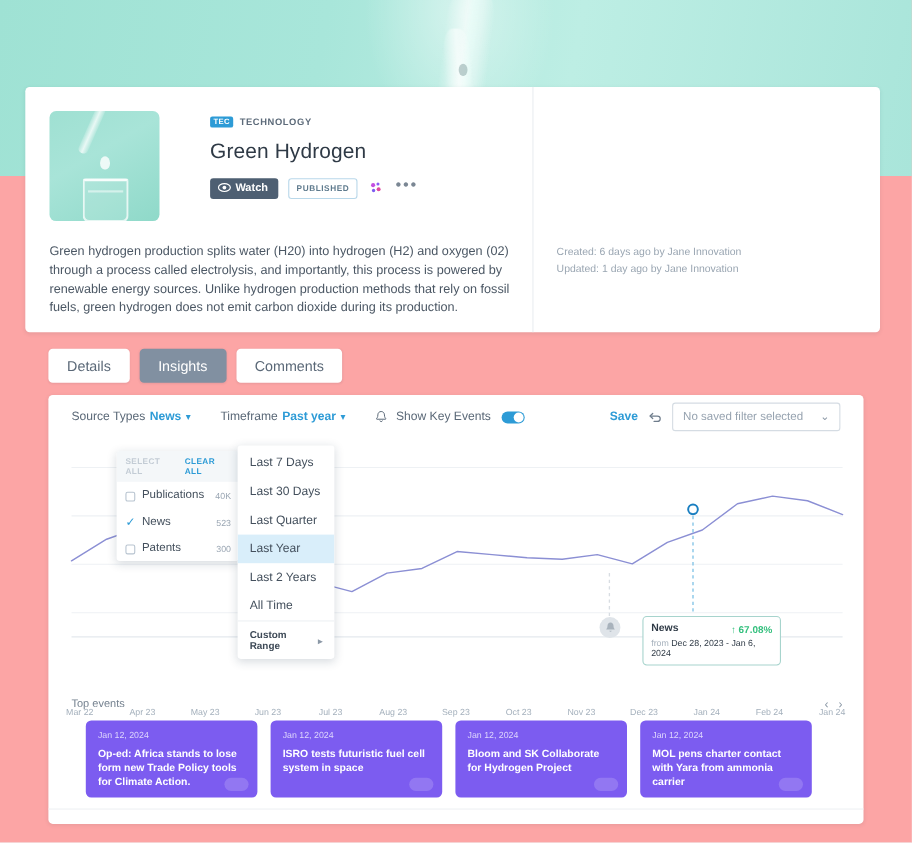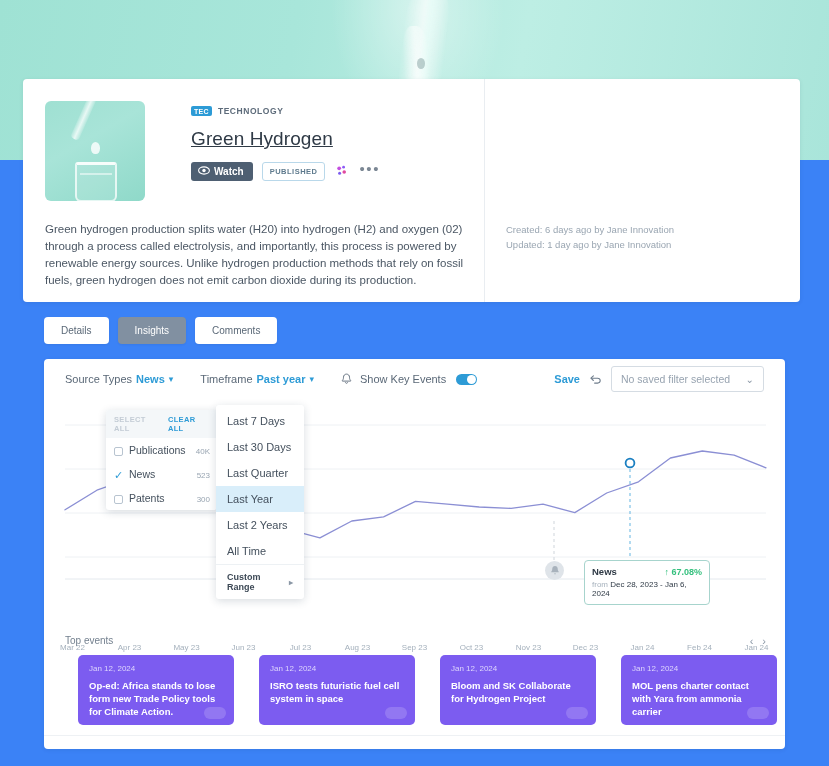--- a/index.html
+++ b/index.html
@@ -5,21 +5,21 @@
   * { box-sizing: border-box; margin: 0; padding: 0; }
   html, body {
     width: 829px; height: 766px;
     font-family: "Liberation Sans", sans-serif;
     background: #f2f4f6;
     overflow: hidden;
   }
   #page {
     position: relative;
     width: 829px; height: 766px;
-    background: #3b82f6;
+    background: #fca5a5;
   }
 
   
   .banner {
     position: absolute; top: 0; left: 0;
     width: 829px; height: 160px;
     background:
       radial-gradient(ellipse 140px 200px at 418px 10px, rgba(255,255,255,.45) 0%, rgba(255,255,255,0) 62%),
       linear-gradient(100deg, #9fe2d4 0%, #a8e6da 35%, #bdeee4 62%, #a9e5da 100%);
     overflow: hidden;
@@ -98,21 +98,20 @@
     background: #2d9bd6; color: #fff;
     font-size: 7px; font-weight: bold; letter-spacing: .3px;
     padding: 1.5px 3px; border-radius: 2px; line-height: 1;
   }
   .cat-label {
     color: #5d6b7a; font-size: 8.5px; font-weight: bold; letter-spacing: .55px;
   }
   .title {
     margin-top: 10px; font-size: 19px; color: #2f3a46; font-weight: normal;
     letter-spacing: .1px;
-    text-decoration: underline;
   }
   .badge-row { margin-top: 12px; display: flex; align-items: center; gap: 9px; }
   .watch-btn {
     background: #4e5f72; color: #fff; border-radius: 3px;
     font-size: 10px; font-weight: bold;
     padding: 4px 9px 4px 7px; display: flex; gap: 4px;
     cursor: pointer;
   }
   .eye-svg { display:block; }
   .pub-badge {
@@ -133,21 +132,21 @@
   .meta {
     position: absolute; left: 21px; top: 144px;
     font-size: 9.5px; line-height: 13px; color: #9aa6b2;
   }
   .meta div + div { margin-top: 2px; }
 
   
   .tabs { position: absolute; left: 44px; top: 317px; display: flex; gap: 9px; }
   .tab {
     background: #fff; color: #5a6877;
-    border-radius: 4px; font-size: 10px;
+    border-radius: 4px; font-size: 13px;
     padding: 8px 17px; cursor: pointer;
     box-shadow: 0 1px 2px rgba(20,40,60,.08);
   }
   .tab.active { background: #8190a1; color: #fff; }
 
   
   .panel {
     position: absolute; left: 44px; top: 359px;
     width: 741px; height: 390px;
     background: #fff; border-radius: 4px;
@@ -255,21 +254,21 @@
 
   
   .events-head {
     position: absolute; left: 21px; top: 276px; right: 19px;
     display: flex; align-items: flex-start;
     font-size: 10px; color: #74818f;
   }
   .ev-nav { margin-left: auto; display: flex; gap: 9px; color: #8b98a6; font-size: 11px; }
   .ev-nav span { cursor: pointer; }
   .ev-cards {
-    position: absolute; left: 34px; top: 296px; display: flex; gap: 25px;
+    position: absolute; left: 34px; top: 296px; display: flex; gap: 12px;
   }
   .ev-card {
     width: 156px; height: 70px; border-radius: 5px;
     background: #7c5cf0; color: #fff; padding: 9px 11px;
     position: relative; overflow: hidden; cursor: pointer;
   }
   .ev-card:after {
     content:""; position:absolute; right:8px; bottom:6px;
     width:22px; height:12px; border-radius:6px;
     background: rgba(255,255,255,.17);

